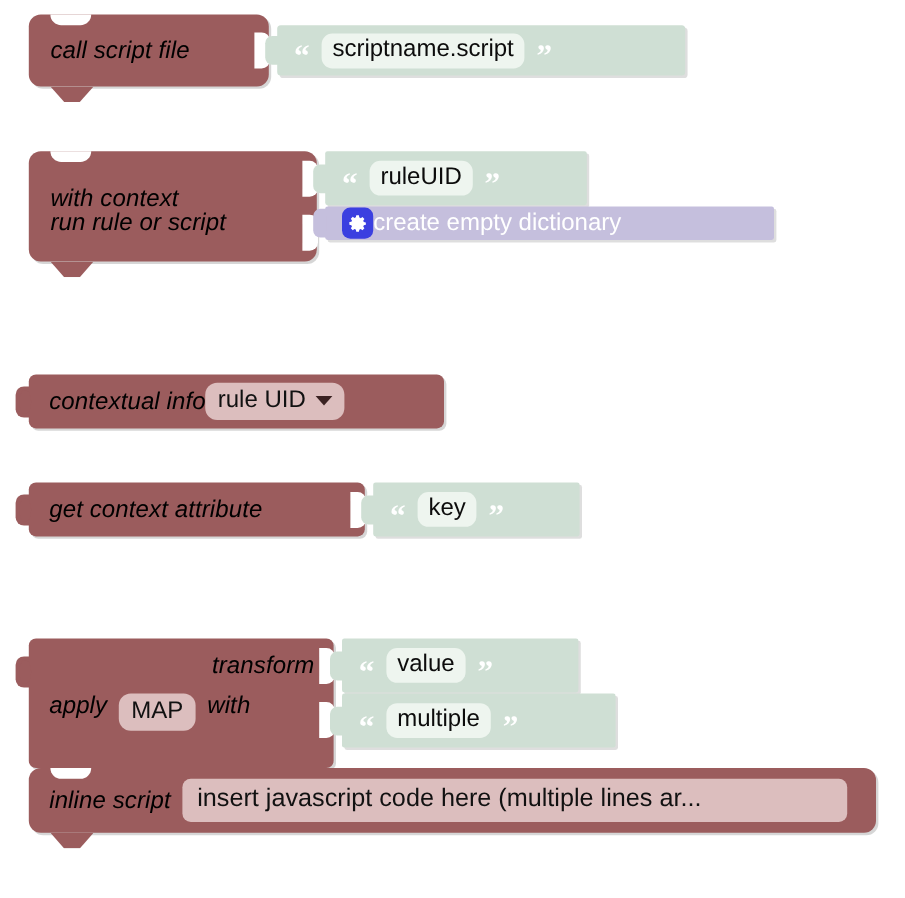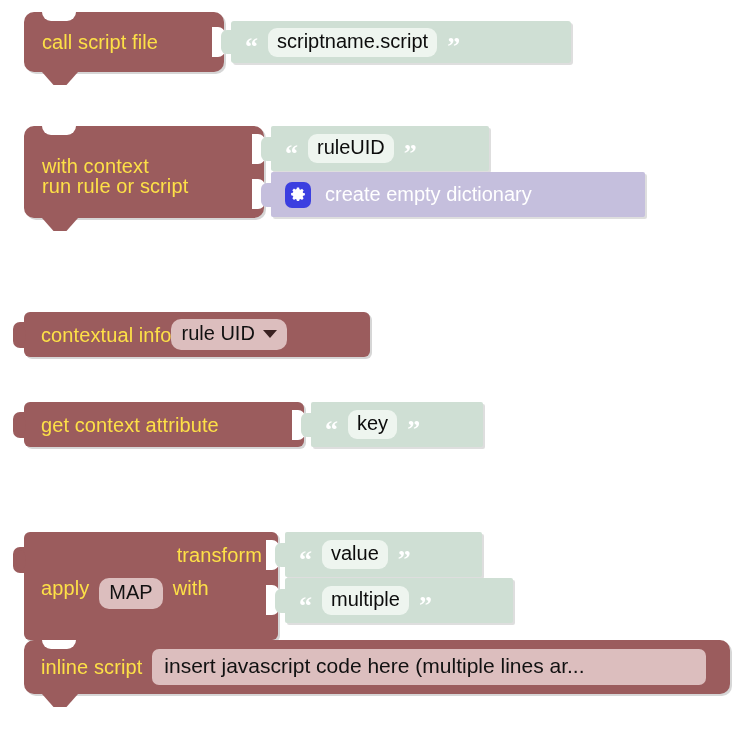--- a/index.html
+++ b/index.html
@@ -21,22 +21,23 @@
     color:#ffffff;
     box-sizing:border-box;
     position:relative;
   }
   .body-red.shadow{ box-shadow:2px 2px 0 rgba(0,0,0,.16); }
 
   .lbl{
     font-size:20px;
     line-height:1;
     white-space:nowrap;
-    color:#fde047;
+    color:#000000;
     letter-spacing:.1px;
+    font-style:italic;
   }
 
   
   .notch-top{
     position:absolute;top:0;left:18px;
     width:34px;height:9px;
     background:#ffffff;
     border-radius:0 0 9px 9px;
   }
   
@@ -174,21 +175,21 @@
       </div>
       <div class="bump-bot sh" style="top:92px;"></div>
     </div>
 
     <div class="val-green" style="left:247px;top:0px;width:218px;height:45px;border-radius:2px;padding:0 14px;gap:10px;">
       <span class="quote">“</span>
       <span class="field-txt">ruleUID</span>
       <span class="quote">”</span>
     </div>
 
-    <div class="val-purple" style="left:247px;top:46px;width:374px;height:45px;border-radius:2px;padding:0 14px;gap:14px;">
+    <div class="val-purple" style="left:247px;top:46px;width:374px;height:28px;border-radius:2px;padding:0 14px;">
       <span class="gear-box">
         <svg width="17" height="17" viewBox="0 0 24 24" fill="#ffffff" aria-hidden="true">
           <path d="M12 8.2a3.8 3.8 0 100 7.6 3.8 3.8 0 000-7.6zm0 5.6a1.8 1.8 0 110-3.6 1.8 1.8 0 010 3.6z"></path>
           <path d="M21 13.6v-3.2l-2.4-.4a6.9 6.9 0 00-.7-1.7l1.4-2-2.3-2.3-2 1.4a6.9 6.9 0 00-1.7-.7L12.9 2h-3.2l-.4 2.4a6.9 6.9 0 00-1.7.7l-2-1.4L3.3 6l1.4 2a6.9 6.9 0 00-.7 1.7L1.6 10v3.2l2.4.4c.16.6.4 1.17.7 1.7l-1.4 2 2.3 2.3 2-1.4c.53.3 1.1.54 1.7.7l.4 2.4h3.2l.4-2.4c.6-.16 1.17-.4 1.7-.7l2 1.4 2.3-2.3-1.4-2c.3-.53.54-1.1.7-1.7l2.4-.4z"></path>
         </svg>
       </span>
       <span class="purple-lbl">create empty dictionary</span>
     </div>
   </div>
 

